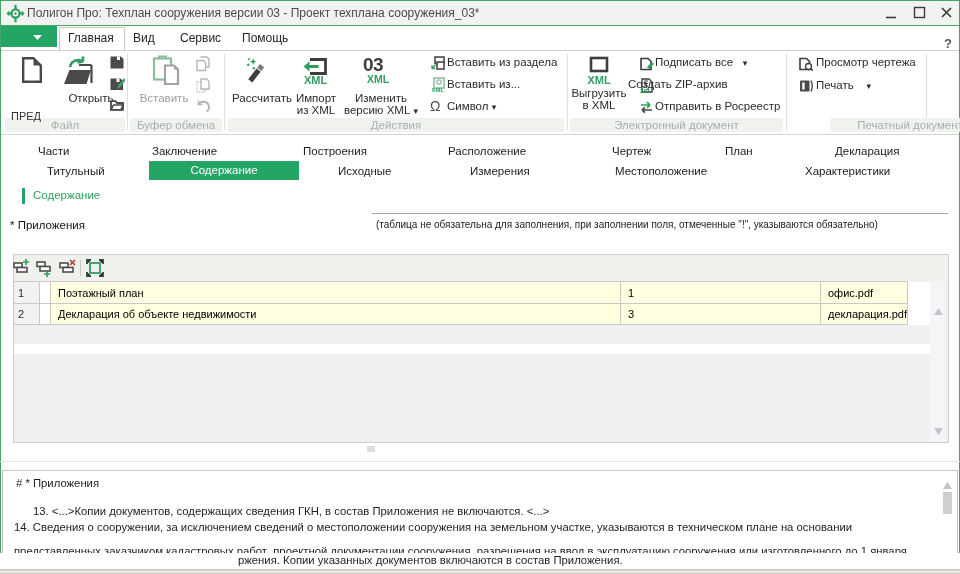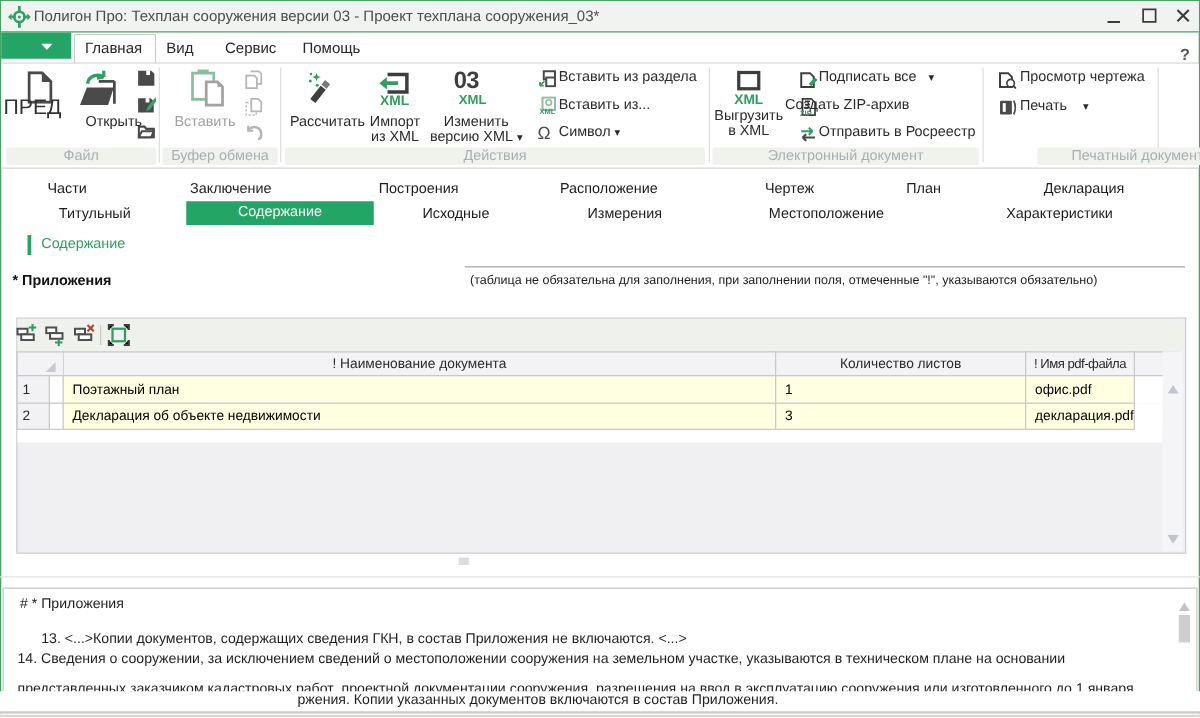--- a/index.html
+++ b/index.html
@@ -14,21 +14,21 @@
 .gsep{top:54px;width:1px;height:76px;background:#dfdfdf}
 .glab{top:118px;height:14px;background:#f0f2ee;color:#a9aeb3;font-size:11.5px;text-align:center;line-height:14px;border-radius:2px}
 .biglab{font-size:11.5px;color:#2b2b2b;text-align:center;line-height:11.5px}
 .smlab{font-size:11.5px;color:#2b2b2b;line-height:13px;white-space:nowrap}
 .gray{color:#a0a0a0}
 .navrow{font-size:11.5px;color:#1c1c1c;white-space:nowrap}
 .greenbtn{left:149px;top:161px;width:150px;height:19px;background:#23a566;color:#fff;font-size:11.5px;text-align:center;line-height:19px}
 .bc-bar{left:22px;top:188px;width:3px;height:16px;background:#23a566}
 .bc-txt{left:33px;top:189px;font-size:11.5px;color:#2f9e5e}
 .hr1{left:372px;top:213px;width:576px;height:1px;background:#a5a5a5}
-.flab{left:10px;top:219px;font-size:11.5px;font-weight:bold;color:#111}
+.flab{left:10px;top:219px;font-size:11.5px;font-weight:normal;color:#111}
 .help{left:376px;top:218px;width:520px;font-size:10px;color:#1c1c1c;line-height:14px}
 .cont{left:13px;top:254px;width:934px;height:187px;border:1px solid #cfcfcf;background:#f0eff1}
 .toolstrip{left:14px;top:255px;width:932px;height:26px;background:#eff1ed}
 table.grid{border-collapse:collapse;table-layout:fixed}
 .grid td{border:1px solid #c9c9c9;font-size:11px;padding:0 0 0 7px;white-space:nowrap;overflow:hidden}
 .hdr td{background:#f3f2f4;text-align:center;color:#2b2b2b;padding:0}
 .num{background:#f2f1f3;color:#2b2b2b;padding-left:4px!important}
 .gap{background:#fff}
 .yel{background:#ffffe1}
 .botline{left:0;top:461px;width:960px;height:1px;background:#e4e4e4}
@@ -84,21 +84,21 @@
 <div class="a glab" style="left:5px;width:120px">Файл</div>
 <div class="a glab" style="left:130px;width:92px">Буфер обмена</div>
 <div class="a glab" style="left:228px;width:336px">Действия</div>
 <div class="a glab" style="left:570px;width:213px">Электронный документ</div>
 <div class="a glab" style="left:830px;width:160px">Печатный документ</div>
 
 <svg class="a" style="left:22px;top:57px" width="20" height="26" viewBox="0 0 20 26">
  <path d="M1.2 1.2 H11.5 L18.8 8.5 V24.8 H1.2 Z" fill="#fff" stroke="#4a4a4a" stroke-width="2.4"></path>
  <path d="M11.5 1.2 V8.5 H18.8 Z" fill="#4a4a4a"></path>
 </svg>
-<div class="a" style="left:2px;top:76px;width:48px;text-align:center;font-size:17px;color:#333">ПРЕД</div>
+<div class="a" style="left:2px;top:110px;width:48px;text-align:center;font-size:11px;color:#333">ПРЕД</div>
 <svg class="a" style="left:62px;top:56px" width="34" height="29" viewBox="0 0 34 29">
  <path d="M29.5 9 V27 M17 9 H29.5" fill="none" stroke="#4a4a4a" stroke-width="2.2"></path>
  <path d="M2 28 L7.5 14 H29 L24.5 28 Z" fill="#4a4a4a"></path>
  <path d="M8 11 C9 4.5 16 2.5 21 5.5 M21 5.5 L21 0.5 M21 5.5 L15.5 6.5" fill="none" stroke="#2f9e5f" stroke-width="2.6"></path>
 </svg>
 <div class="a biglab" style="left:56px;top:93px;width:70px">Открыть</div>
 <svg class="a" style="left:110px;top:56px" width="14" height="13" viewBox="0 0 14 13">
  <path d="M0.5 0.5 H11 L13.5 3 V12.5 H0.5 Z" fill="#4a4a4a"></path>
  <rect x="7" y="0.5" width="3" height="3.5" fill="#fff"></rect>
 </svg>
@@ -259,31 +259,20 @@
 <table class="grid a" style="left:13px;top:281px">
 <colgroup>
       <col style="width:26px">
       <col style="width:11px">
       <col style="width:570px">
       <col style="width:200px">
       <col style="width:73px">
       <col style="width:37px">
     </colgroup>
 <tbody>
-      <tr class="hdr" style="height:19px">
-        <td colspan="2" style="position:relative">
-          <svg class="a" style="right:5px;bottom:2px;position:absolute" width="9" height="9">
-            <path d="M8.5 0.5 L8.5 8.5 L0.5 8.5 Z" fill="#c9c9cc"></path>
-          </svg>
-        </td>
-        <td>! Наименование документа</td>
-        <td>Количество листов</td>
-        <td style="font-size:10.5px;letter-spacing:-0.4px">! Имя pdf-файла</td>
-        <td style="border-right:none"></td>
-      </tr>
 <tr style="height:22px">
         <td class="num">1</td>
         <td class="gap"></td>
         <td class="yel">Поэтажный план</td>
         <td class="yel">1</td>
         <td class="yel">офис.pdf</td>
         <td style="border:none;background:#fff"></td>
       </tr>
 <tr style="height:21px">
         <td class="num">2</td>

